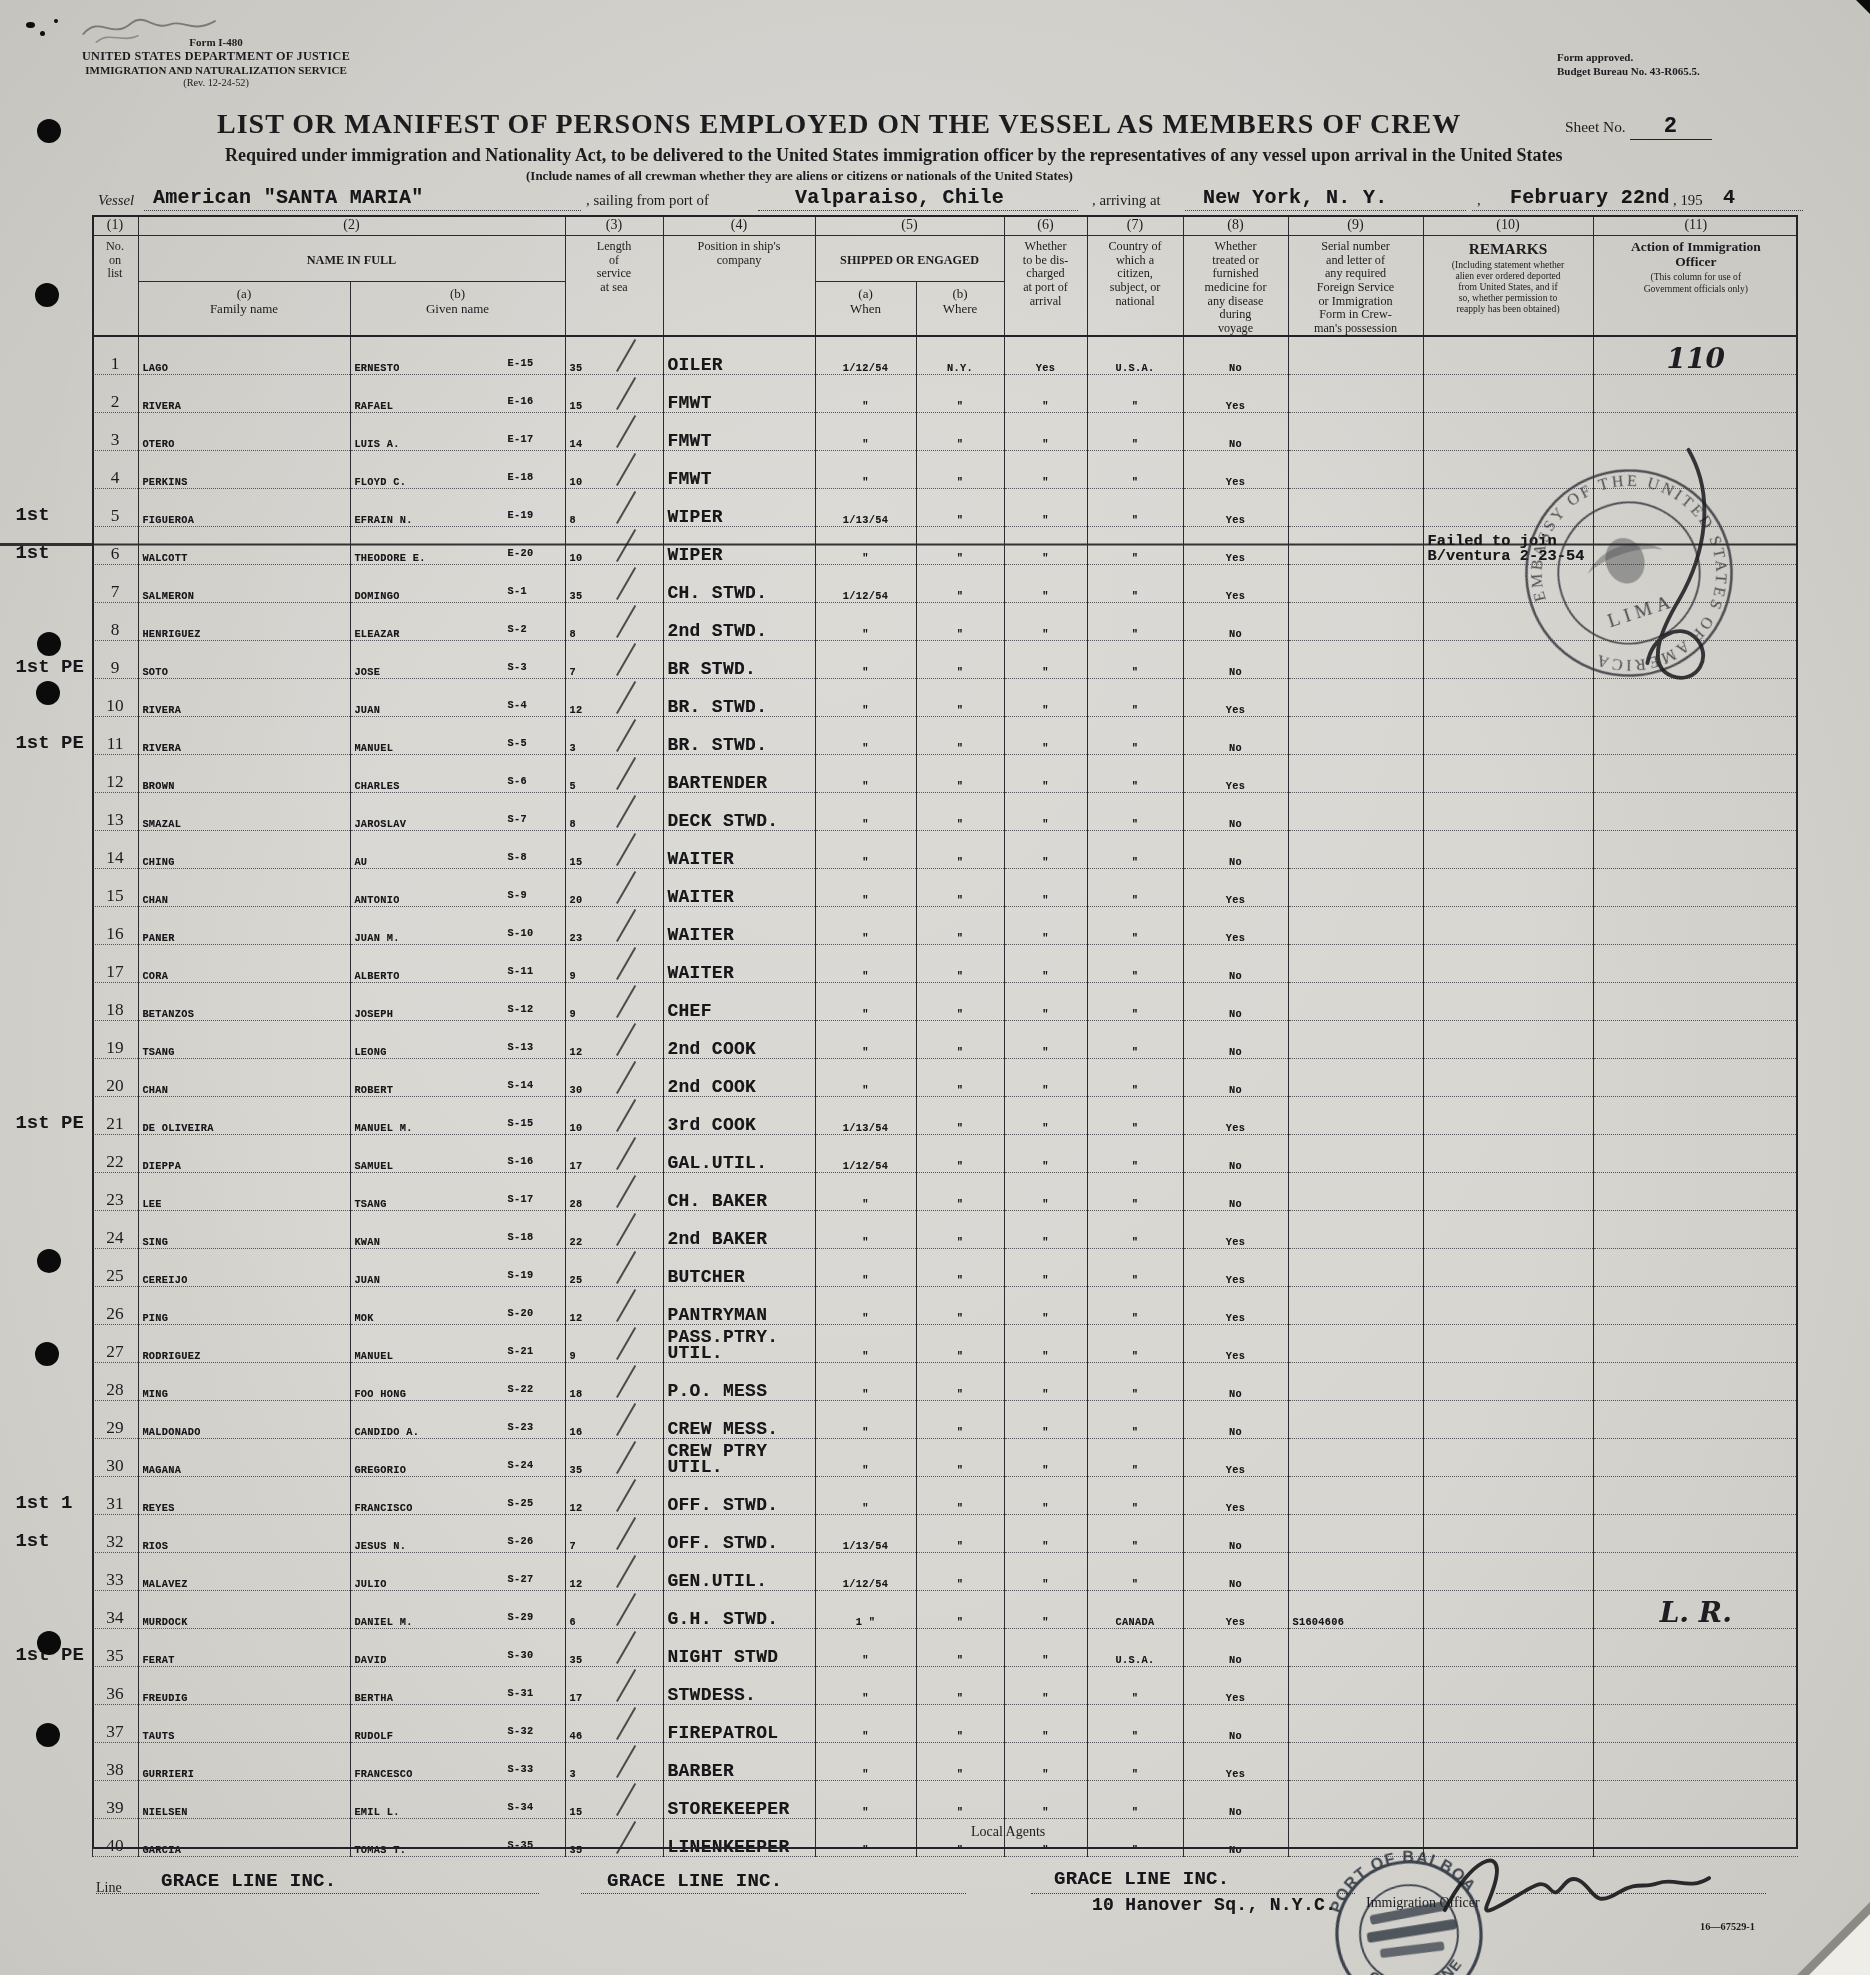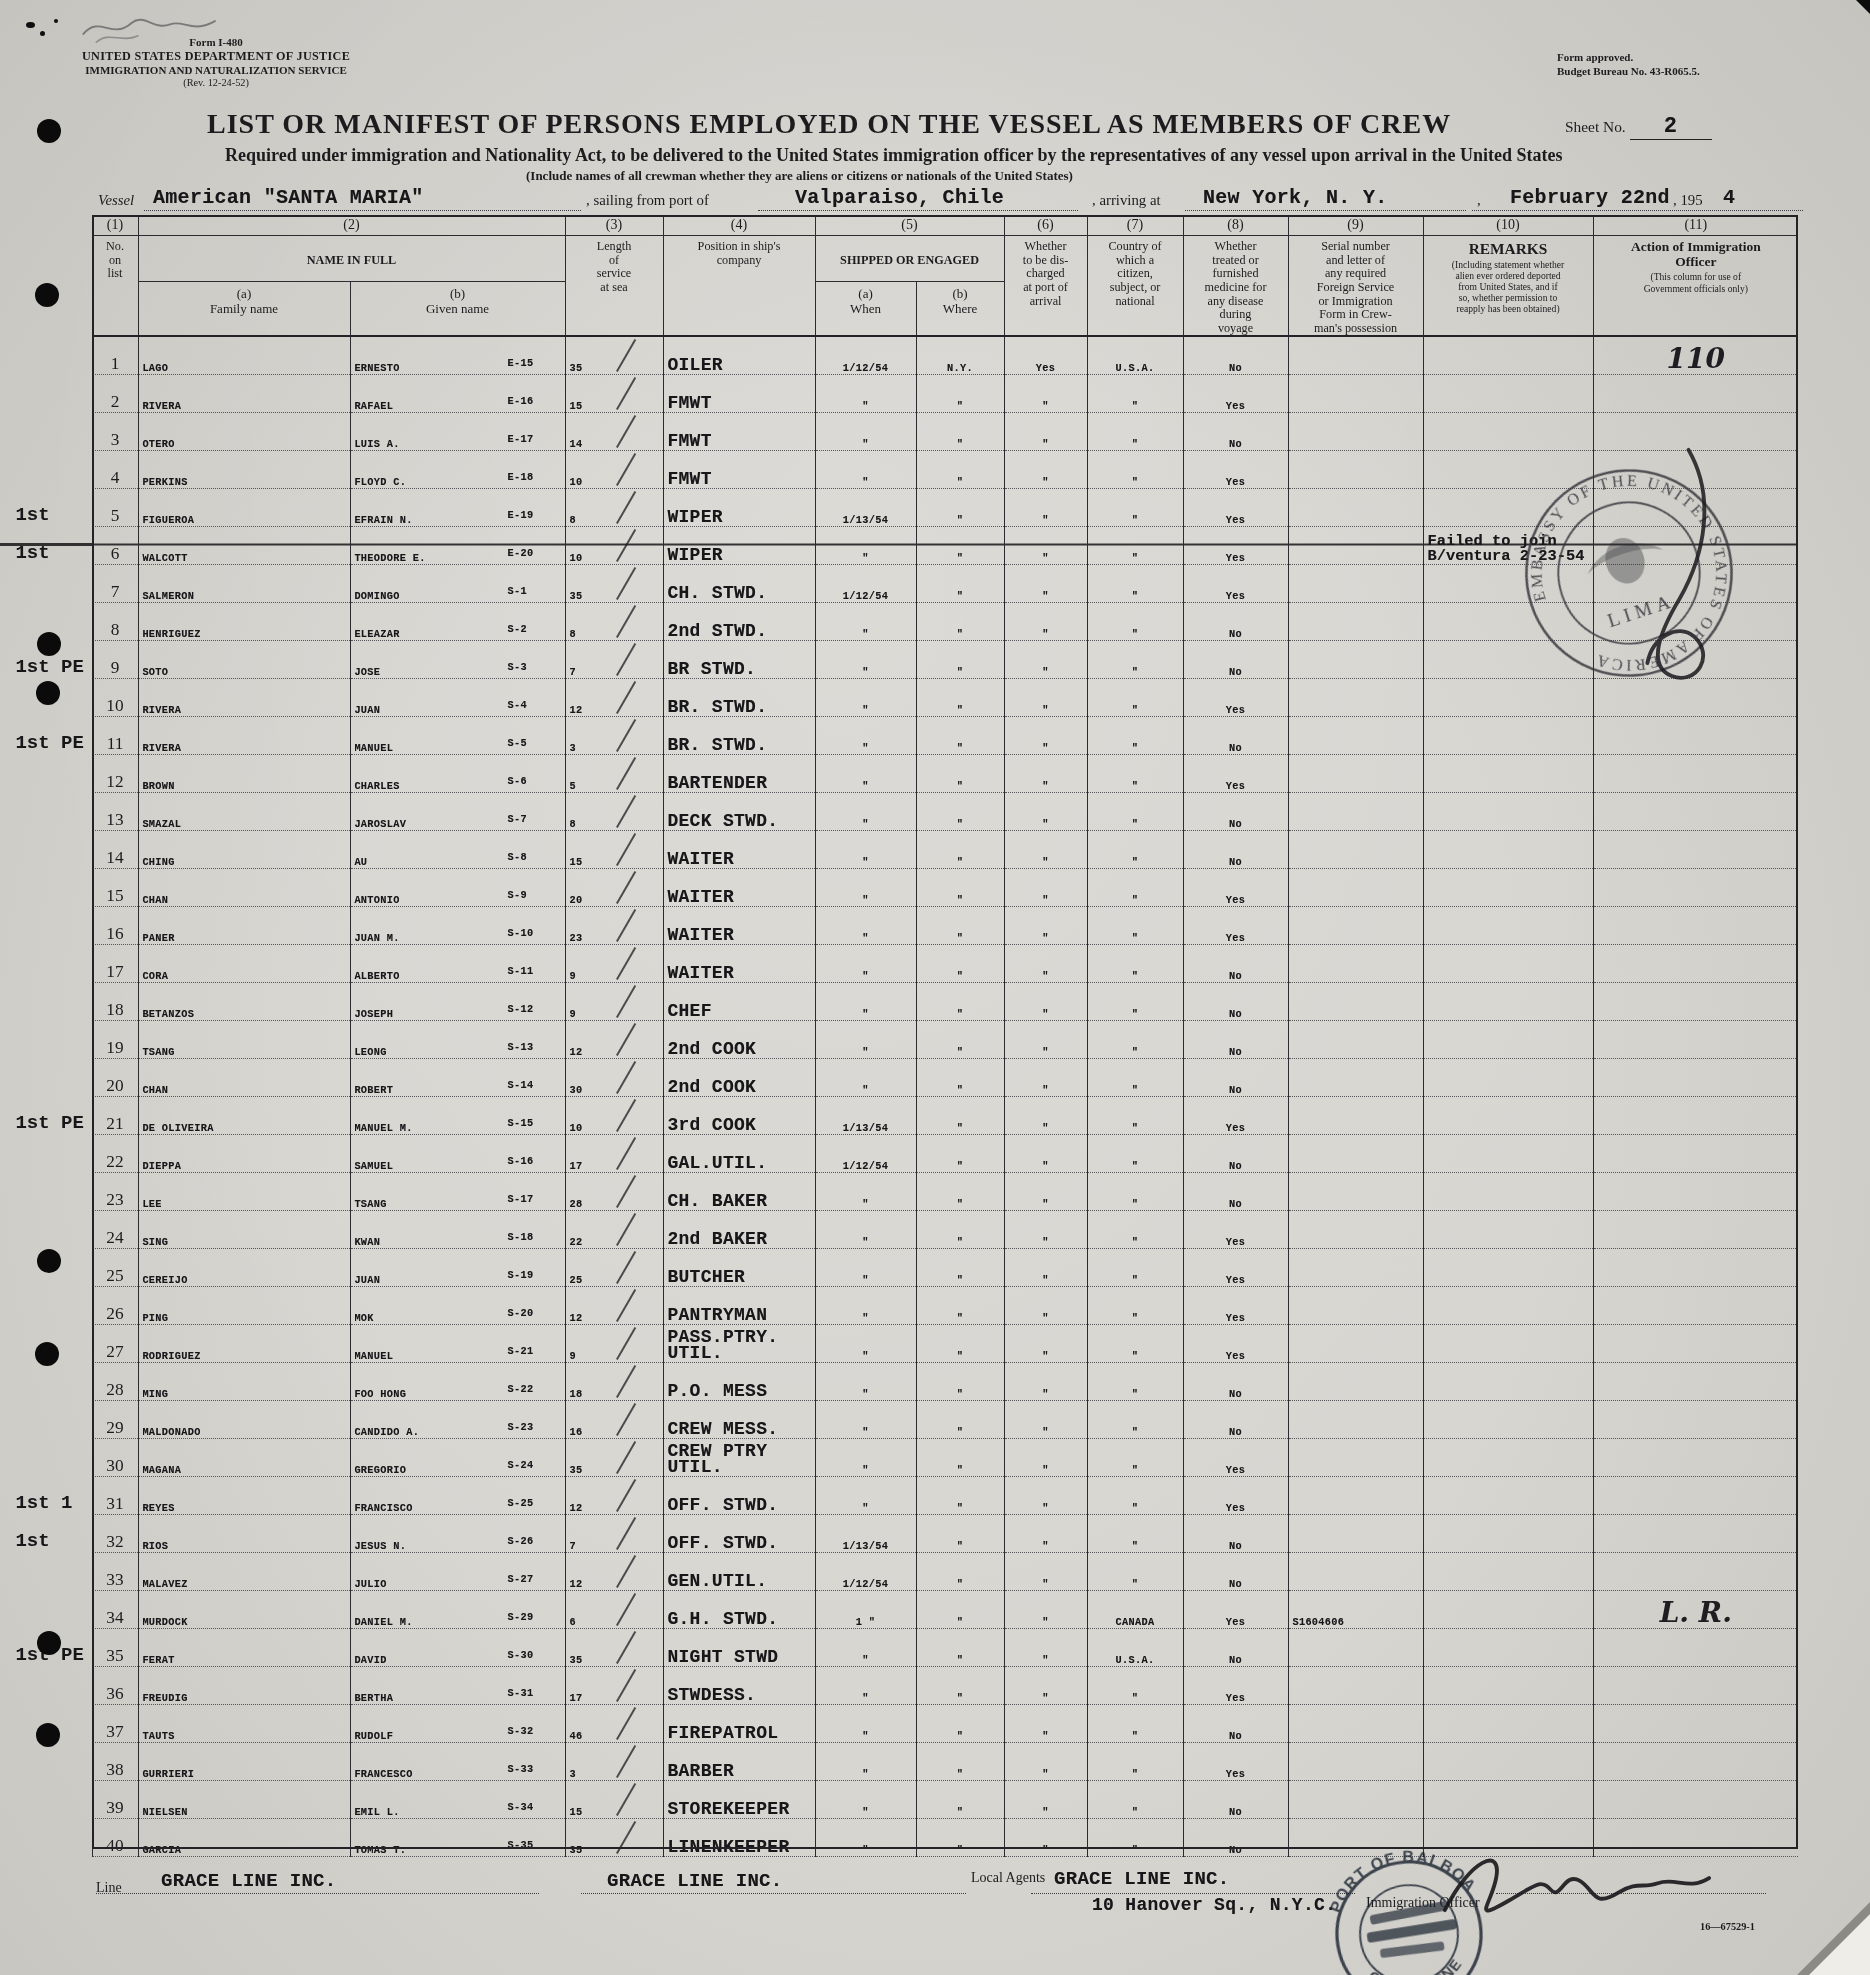--- a/index.html
+++ b/index.html
@@ -24,21 +24,21 @@
   .pre { white-space:pre-line; }
 
   
   .form-id { position:absolute; left:82px; top:36px; text-align:center; line-height:1.2; }
   .form-id .l1 { font-size:11px; font-weight:bold; }
   .form-id .l2 { font-size:12.2px; font-weight:bold; letter-spacing:0.3px; }
   .form-id .l3 { font-size:11px; font-weight:bold; }
   .form-id .l4 { font-size:10.3px; }
   .form-approved { position:absolute; left:1557px; top:51px; line-height:1.25; font-size:11px; font-weight:bold; }
   .doc-title {
-    position:absolute; left:207px; top:108px; margin:0;
+    position:absolute; left:217px; top:108px; margin:0;
     font-size:28px; font-weight:bold; letter-spacing:1px; white-space:nowrap;
   }
   .sheet-no { position:absolute; left:1565px; top:114px; font-size:15.4px; }
   .sheet-no .sheet-val {
     display:inline-block; width:82px; text-align:center;
     border-bottom:1.9px solid #222; font-size:22px; margin-left:3.9px;
   }
   .subtitle { position:absolute; left:225px; top:145px; font-size:18px; font-weight:bold; white-space:nowrap; }
   .include-note { position:absolute; left:526px; top:168px; font-size:13px; font-weight:bold; white-space:nowrap; }
 
@@ -1015,21 +1015,21 @@
 
   <div class="footer">
     <div class="f-line" style="left:96px; top:1893px; width:443px;"></div>
     <div class="f-line" style="left:581px; top:1893px; width:385px;"></div>
     <div class="f-line" style="left:1031px; top:1893px; width:324px;"></div>
     <div class="f-line" style="left:1496px; top:1893px; width:270px;"></div>
     <span class="f-label" style="left:96px;  top:1880px;">Line</span>
     <span class="typed f-val" style="left:161px; top:1870px;">GRACE LINE INC.</span>
     <span class="f-label" style="left:547px;  top:1987px;">Owners</span>
     <span class="typed f-val" style="left:607px; top:1870px;">GRACE LINE INC.</span>
-    <span class="f-label" style="left:971px; top:1870px;">Local Agents</span>
+    <span class="f-label" style="left:971px; top:1824px;">Local Agents</span>
     <span class="typed f-val" style="left:1054px; top:1868px;">GRACE LINE INC.</span>
     <span class="typed f-val2" style="left:1092px; top:1895px;">10 Hanover Sq., N.Y.C.</span>
     <span class="f-label" style="left:1366px; top:1895px;">Immigration Officer</span>
     <span class="print-code" style="left:1700px; top:1921px;">16—67529-1</span>
   </div>
 
   <div class="hole" style="left:37px; top:119px;"></div>
   <div class="hole" style="left:35px; top:283px;"></div>
   <div class="hole" style="left:37px; top:632px;"></div>
   <div class="hole" style="left:36px; top:681px;"></div>

